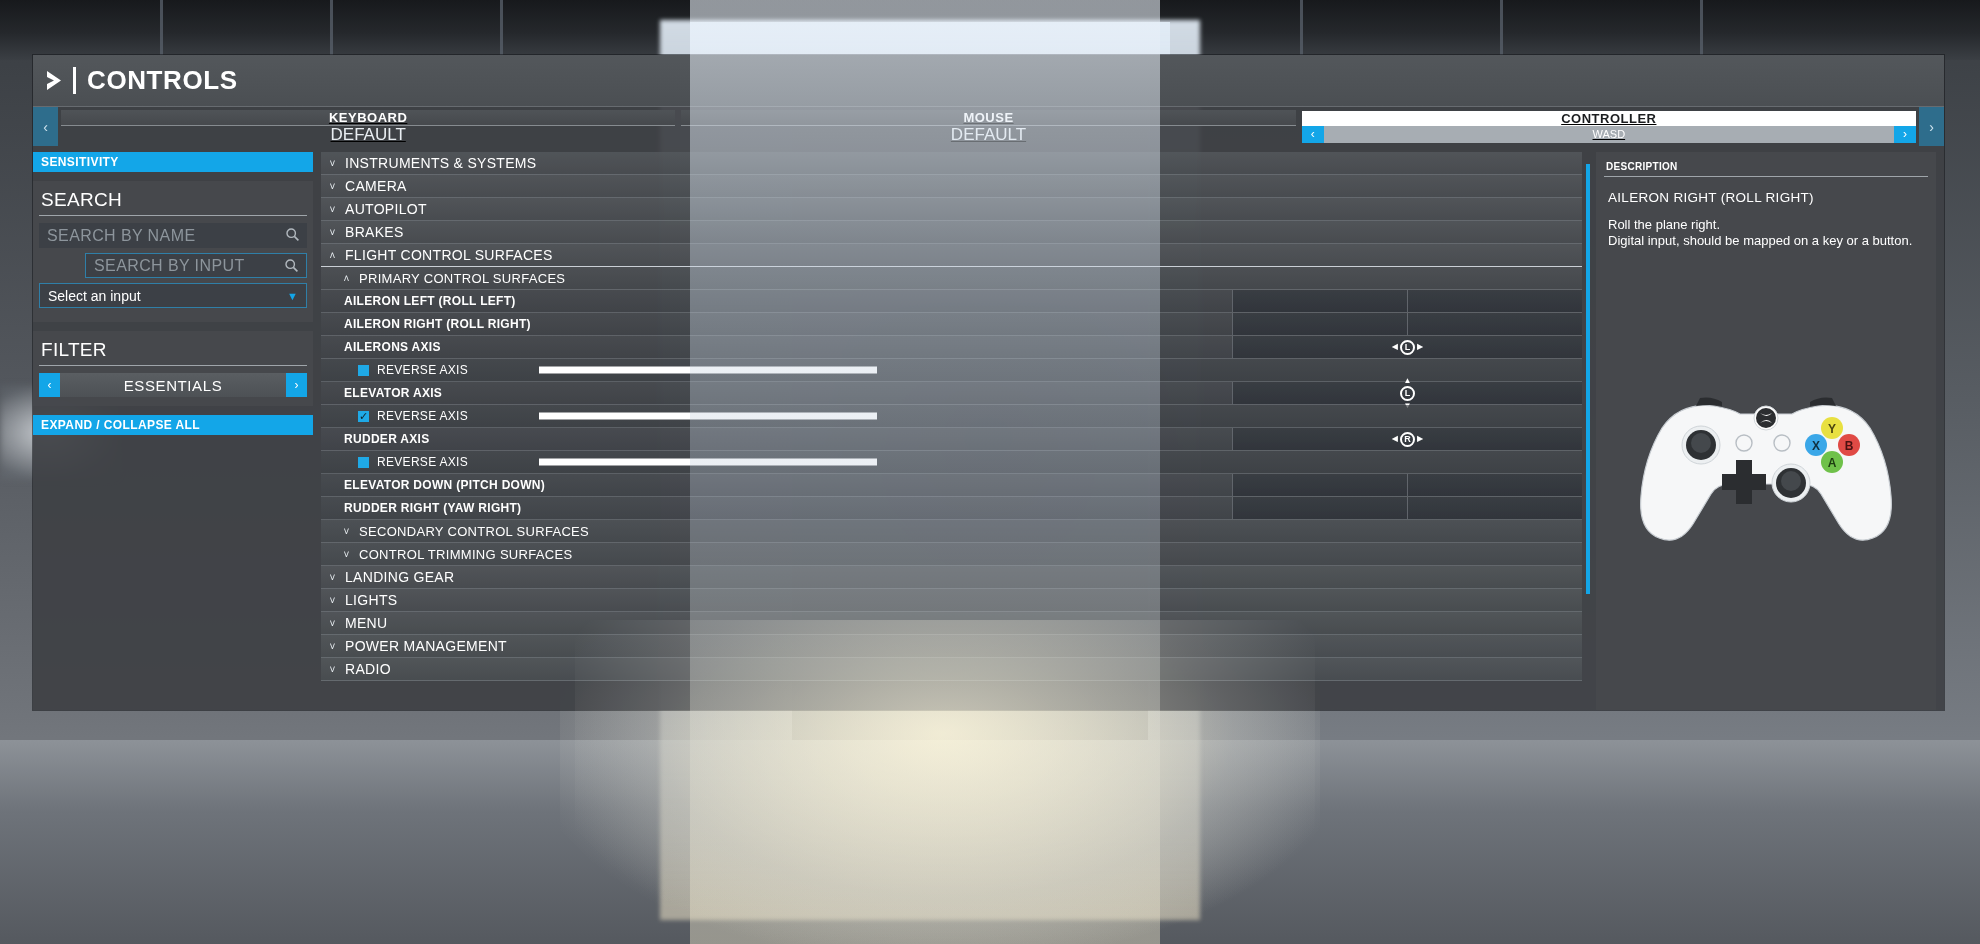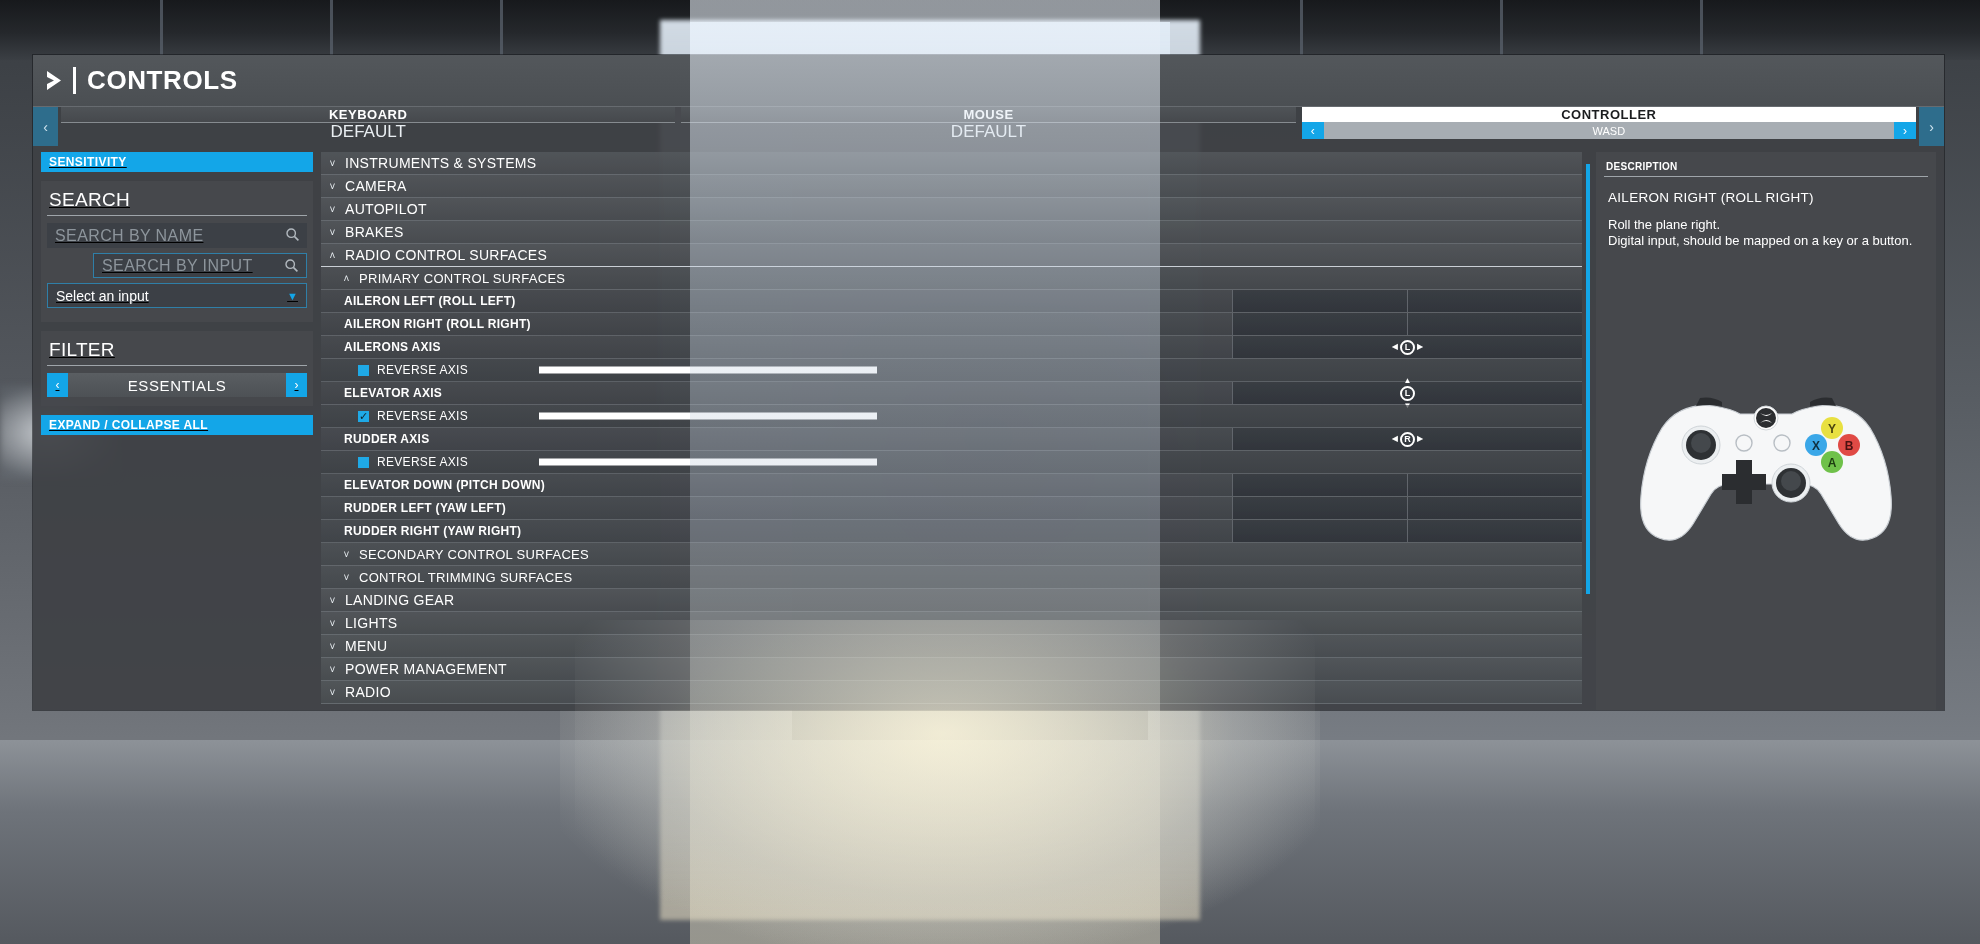--- a/index.html
+++ b/index.html
@@ -91,21 +91,21 @@
   }
 
   
   #tabrow { height:39px; display:flex; align-items:stretch; padding:0 0 0 0; }
   .nav-sq {
     width:25px; background:#2e6d8c; color:#cfe4ef;
     display:flex; align-items:center; justify-content:center;
     font-size:14px; flex:none;
   }
   .nav-sq.right { background:#2e6d8c; }
-  .tabs { flex:1; display:flex; align-items:flex-start; gap:6px; padding:0 3px; }
+  .tabs { flex:1; display:flex; align-items:center; gap:6px; padding:0 3px;text-decoration:underline; }
   .tab { flex:1; position:relative; display:flex; flex-direction:column; }
   .tab .tab-label {
     flex:1; display:flex; align-items:center; justify-content:center;
     font-size:13px; font-weight:bold; letter-spacing:.5px;
     color:#fff; background:linear-gradient(180deg,#4f5357,#46494d);
     border-bottom:1px solid rgba(180,186,192,.55);
   }
   .tab .tab-sub {
     height:17px; display:flex; align-items:center; justify-content:center;
     font-size:17px; color:#e9eef2; background:transparent;
@@ -118,21 +118,21 @@
     position:absolute; top:0; bottom:0; width:22px; background:#13a6e8;
     display:flex; align-items:center; justify-content:center; color:#fff; font-size:12px;
   }
   .tab.active .tab-sub .mini.l { left:0; }
   .tab.active .tab-sub .mini.r { right:0; }
 
   
   #body { flex:1; display:flex; padding:6px 0 0 0; min-height:0; }
 
   
-  #sidebar { width:288px; flex:none; padding:0 8px 0 8px;text-decoration:underline; }
+  #sidebar { width:288px; flex:none; padding:0 8px 0 0; }
   .blue-btn {
     height:20px; background:#13a6e8; color:#fff; font-size:12px; font-weight:bold;
     display:flex; align-items:center; padding-left:8px; letter-spacing:.4px;
   }
   .panel { background:rgba(70,73,77,.92); margin-top:9px; padding:6px 6px 9px 6px; }
   .panel-title {
     color:#fff; font-size:19px; padding:2px 2px 4px 2px; letter-spacing:.3px;
     border-bottom:1px solid rgba(190,196,202,.75); margin-bottom:7px;
   }
   .field {
@@ -353,21 +353,21 @@
           <div class="row cat">
             <span class="chev">˅</span>
             <span class="label">AUTOPILOT</span>
           </div>
           <div class="row cat">
             <span class="chev">˅</span>
             <span class="label">BRAKES</span>
           </div>
           <div class="row cat open">
             <span class="chev">˄</span>
-            <span class="label">RADIO CONTROL SURFACES</span>
+            <span class="label">FLIGHT CONTROL SURFACES</span>
           </div>
           <div class="row sub">
             <span class="chev">˄</span>
             <span class="label">PRIMARY CONTROL SURFACES</span>
           </div>
           <div class="row bind">
             <span class="label">AILERON LEFT (ROLL LEFT)</span>
             <div class="cells">
               <div class="cell"></div>
               <div class="cell"></div>
@@ -428,27 +428,20 @@
               </div>
             </div>
           </div>
           <div class="row rev">
             <span class="cb"></span>
             <span class="label">REVERSE AXIS</span>
             <span class="axisbar"></span>
           </div>
           <div class="row bind">
             <span class="label">ELEVATOR DOWN (PITCH DOWN)</span>
-            <div class="cells">
-              <div class="cell"></div>
-              <div class="cell"></div>
-            </div>
-          </div>
-          <div class="row bind">
-            <span class="label">RUDDER LEFT (YAW LEFT)</span>
             <div class="cells">
               <div class="cell"></div>
               <div class="cell"></div>
             </div>
           </div>
           <div class="row bind">
             <span class="label">RUDDER RIGHT (YAW RIGHT)</span>
             <div class="cells">
               <div class="cell"></div>
               <div class="cell"></div>

